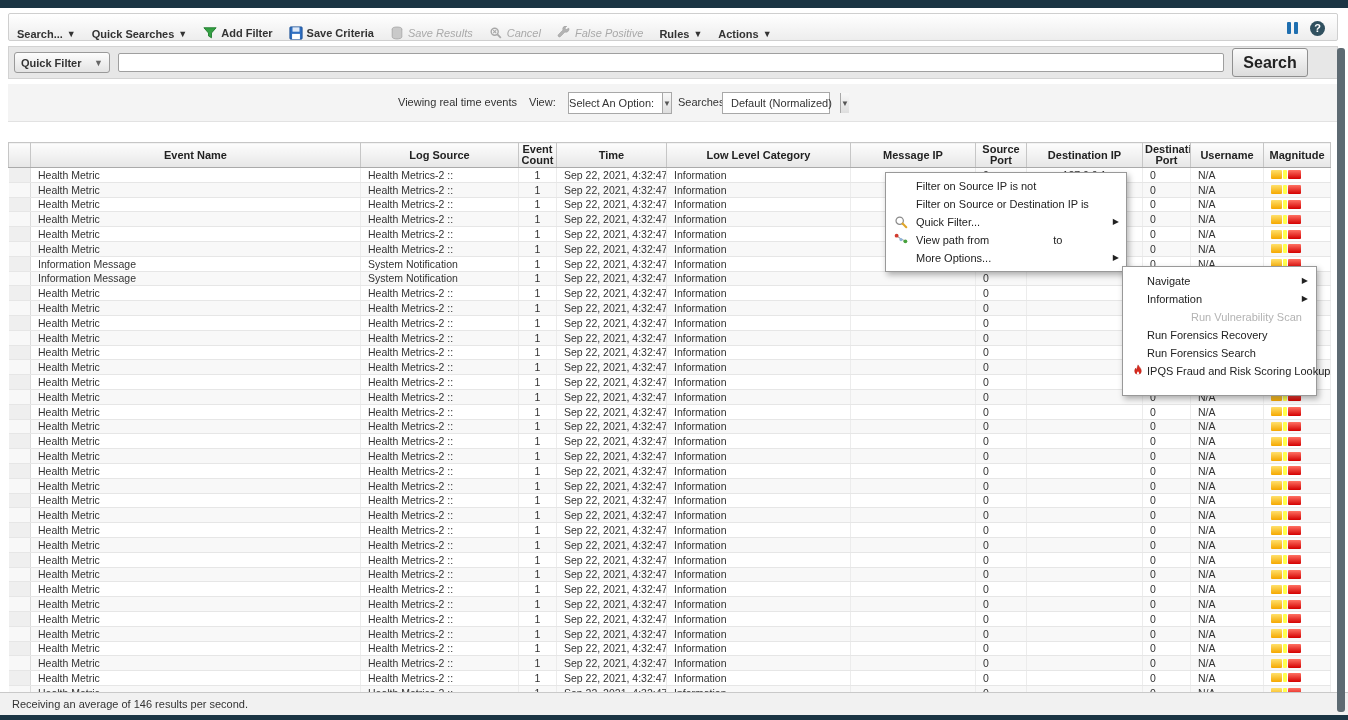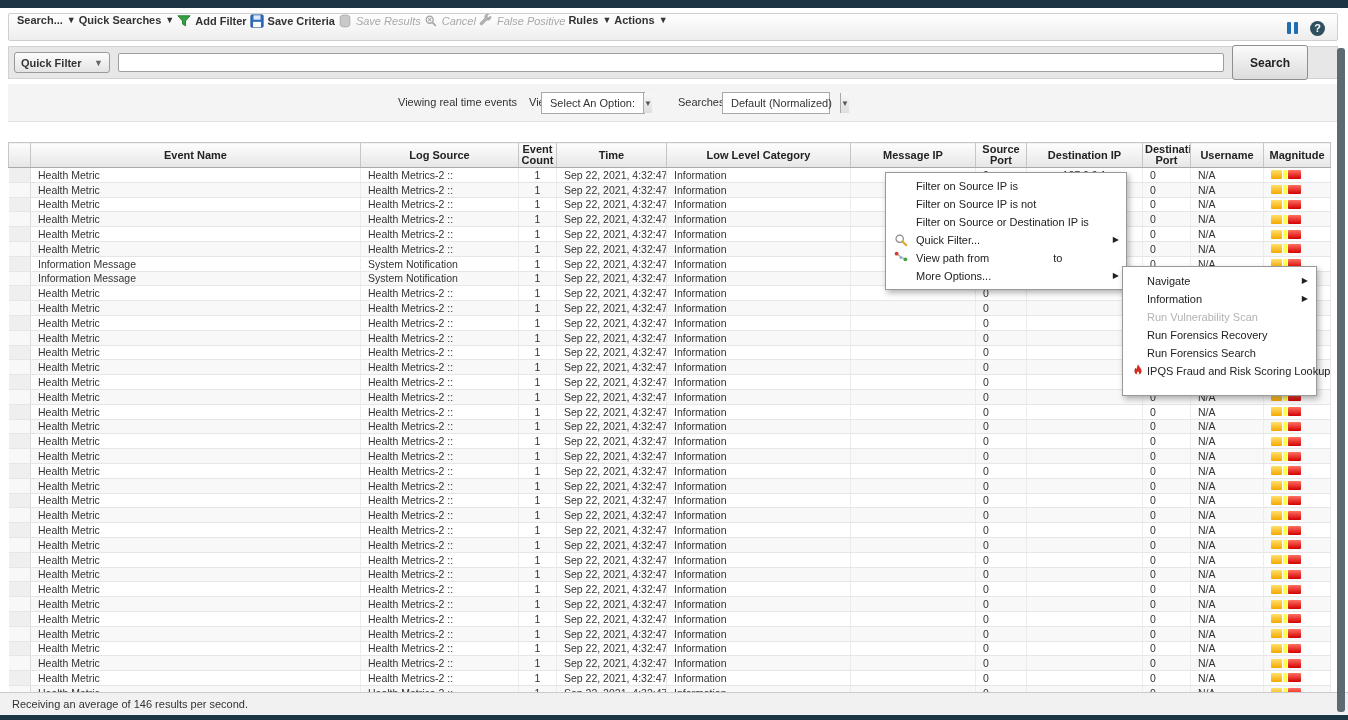--- a/index.html
+++ b/index.html
@@ -9,21 +9,21 @@
     font-family:"Liberation Sans", sans-serif; font-size:11px; color:#333;
     background:#fff;
   }
   .navy-top { position:absolute; left:0; top:0; width:100%; height:8px; background:var(--navy,#1b3544); }
   .navy-bottom { position:absolute; left:0; bottom:0; width:100%; height:5px; background:var(--navy,#1b3544); }
 
   
   .toolbar {
     position:absolute; left:8px; top:13px; width:1330px; height:28px;
     background:linear-gradient(#ffffff,#ededed); border:1px solid #cfcfcf; border-radius:2px;
-    display:flex; align-items:flex-start; padding:0 8px; gap:3px;
+    display:flex; align-items:flex-end; padding:0 8px; gap:16px;
   }
   .tb-item { display:flex; align-items:center; gap:4px; color:#333; font-weight:bold; cursor:default; white-space:nowrap; }
   .tb-item.disabled { color:#a9a9a9; font-weight:normal;font-style:italic; }
   .caret { font-size:9px; color:#333; }
   .tb-icon { width:14px; height:14px; display:inline-block; }
   .toolbar-right { position:absolute; right:12px; top:0; height:28px; display:flex; align-items:center; gap:12px; }
   .pause-icon { display:flex; gap:3px; }
   .pause-icon i { display:block; width:4px; height:12px; background:#1f6fb0; border-radius:1px; }
   .help-icon {
     width:15px; height:15px; border-radius:50%; background:#30505f; color:#fff;
@@ -39,40 +39,40 @@
     width:96px; height:21px; background:linear-gradient(#fdfdfd,#e3e3e3);
     border:1px solid #9a9a9a; border-radius:3px; display:flex; align-items:center;
     justify-content:space-between; padding:0 6px; font-weight:bold;
   }
   .qf-select .caret { color:#666; }
   .filter-input {
     flex:1; height:19px; margin:0 8px; border:1px solid #9f9f9f; border-radius:2px;
     font-family:"Liberation Sans",sans-serif; font-size:11px; padding:0 4px; background:#fff;
   }
   .search-btn {
-    width:76px; height:35px; margin-right:24px; background:linear-gradient(#fbfbfb,#dcdcdc);
+    width:76px; height:29px; margin-right:24px; background:linear-gradient(#fbfbfb,#dcdcdc);
     border:1px solid #8f8f8f; border-radius:3px; font-family:"Liberation Sans",sans-serif;
-    font-size:12px; font-weight:bold; color:#222;
+    font-size:16px; font-weight:bold; color:#222;
   }
 
   
   .viewbar {
     position:absolute; left:8px; top:84px; width:1330px; height:38px;
     background:#f4f4f4; border-bottom:1px solid #e2e2e2;
   }
   .vb-status { position:absolute; left:390px; top:12px; color:#333; }
   .vb-label-view { position:absolute; left:521px; top:12px; }
   .vb-label-display { position:absolute; left:670px; top:12px; }
   .qsel { position:absolute; top:8px; height:22px; background:#fff; border:1px solid #a8a8a8; display:flex; align-items:stretch; }
   .qsel .qsel-label { padding:0 8px; line-height:20px; white-space:nowrap; }
   .qsel .qsel-arrow {
     width:18px; border-left:1px solid #a8a8a8; background:linear-gradient(#f8f8f8,#dedede);
     display:flex; align-items:center; justify-content:center; font-size:8px; color:#555;
   }
-  .qsel-view { left:533px; width:104px; }
+  .qsel-view { left:560px; width:104px;justify-content:flex-end; }
   .qsel-display { left:714px; width:108px; }
 
   
   .etable { position:absolute; left:8px; top:142px; width:1322px; border-collapse:collapse; table-layout:fixed; }
   .etable th {
     height:24px; background:linear-gradient(#fdfdfd,#e6e6e6);
     border:1px solid #c6c6c6; border-bottom:1px solid #aaa;
     font-size:11px; font-weight:bold; color:#222; text-align:center;
     line-height:11px; overflow:hidden; padding:1px 2px; white-space:normal;
   }
@@ -109,21 +109,21 @@
   .ctx-item { position:relative; height:18px; line-height:18px; padding-left:30px; font-size:11px; color:#222; white-space:nowrap; }
   .ctx-item .mi-icon { position:absolute; left:8px; top:2px; width:14px; height:14px; }
   .ctx-item .sub-arrow { position:absolute; right:7px; top:0; font-size:8px; color:#222; }
   .ctx-item .gap { display:inline-block; width:58px; }
   .sub-menu {
     position:absolute; left:1122px; top:266px; width:195px; height:130px; z-index:60;
     background:#fff; border:1px solid #999; box-shadow:2px 3px 6px rgba(0,0,0,.3);
     padding:5px 0;
   }
   .sub-item { position:relative; height:18px; line-height:18px; padding-left:24px; font-size:11px; color:#222; white-space:nowrap; }
-  .sub-item.disabled { color:#b3b3b3; }
+  .sub-item.disabled { color:#b3b3b3;margin-left:44px; }
   .sub-item .mi-icon { position:absolute; left:8px; top:2px; width:14px; height:14px; }
   .sub-item .sub-arrow { position:absolute; right:8px; top:0; font-size:8px; color:#222; }
 </style>
 </head>
 <body>
 
 <div class="app">
   <div class="navy-top"></div>
 
   <div class="toolbar">
@@ -925,23 +925,20 @@
               <i class="m1"></i>
               <i class="m2"></i>
               <i class="m3"></i>
             </span></td>
         </tr>
       </tbody>
   </table>
 
   <div class="ctx-menu">
     <div class="ctx-item">
-      <span>Filter on Source IP is</span>
-    </div>
-    <div class="ctx-item">
       <span>Filter on Source IP is not</span>
     </div>
     <div class="ctx-item">
       <span>Filter on Source or Destination IP is</span>
     </div>
     <div class="ctx-item">
       <svg class="mi-icon" viewBox="0 0 16 16">
           <circle cx="6.5" cy="6.5" r="4.2" fill="#fff" stroke="#8a8a8a" stroke-width="1.4"></circle>
           <line x1="9.8" y1="9.8" x2="14" y2="14" stroke="#e0a62a" stroke-width="2.4" stroke-linecap="round"></line>
         </svg>

